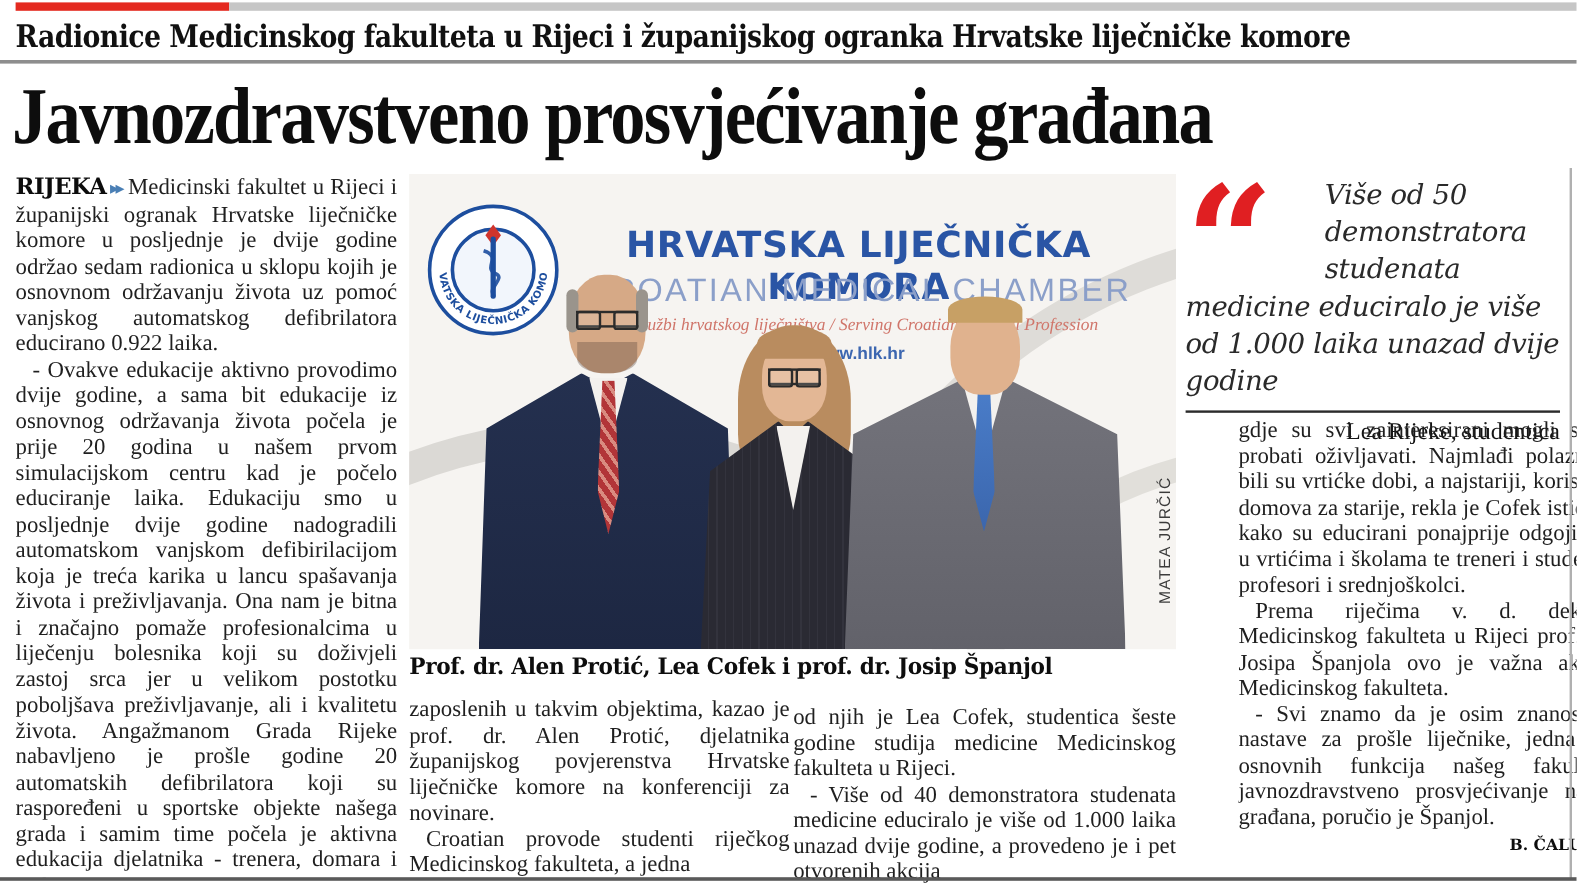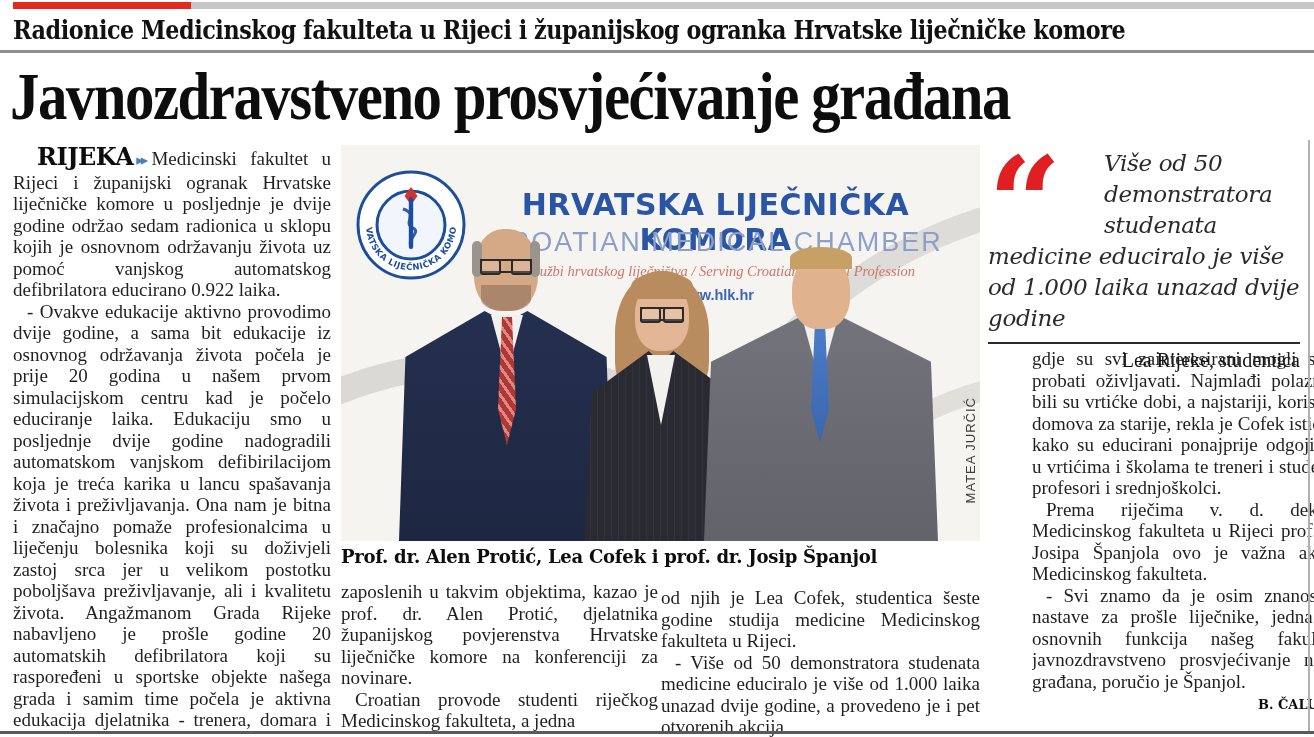--- a/index.html
+++ b/index.html
@@ -16,21 +16,21 @@
             font-family:"Liberation Serif", serif;font-weight:bold;font-size:60px;line-height:62px;
             letter-spacing:-1.5px;color:#0d0d0d;transform:scale(0.98,1.12);transform-origin:left top;white-space:nowrap;}
   
   .col{position:absolute;font-size:19px;line-height:21.5px;text-align:justify;overflow:hidden;}
   .col p{margin:0;}
   .col p.indent{text-indent:14px;}
   .col1{left:13px;top:146px;width:318px;height:585px;}
   .col2{left:341px;top:581px;width:317px;height:152px;}
   .col3{left:661px;top:587px;width:319px;height:152px;}
   .col4{left:988px;top:348px;width:312px;height:362px;margin-left:44px;}
-  .dateline{font-family:"DejaVu Serif", serif;font-weight:bold;font-size:24px;color:#0c0c0c;letter-spacing:-0.5px;margin-left:24px;}
+  .dateline{font-family:"DejaVu Serif", serif;font-weight:bold;font-size:19px;color:#0c0c0c;letter-spacing:-0.5px;}
   .dateline-arrows{color:#4a7fb5;font-family:"DejaVu Sans", sans-serif;font-size:15px;letter-spacing:-3px;margin:0 6px 0 3px;}
   
   .photo{position:absolute;left:341px;top:145px;width:639px;height:396px;background:#f6f4f1;overflow:hidden;}
   .arc{position:absolute;border-radius:50%;}
   .arc1{left:-270px;top:205px;width:780px;height:780px;border:26px solid #dbd9d5;}
   .arc2{left:300px;top:40px;width:920px;height:920px;border:24px solid #deDCd8;border-color:#dedcd8;}
   .arc3{left:395px;top:225px;width:620px;height:620px;border:20px solid #e1dfda;}
   .banner-title{position:absolute;left:110px;top:42px;width:529px;text-align:center;
     font-family:"DejaVu Sans", sans-serif;font-weight:bold;font-size:30px;letter-spacing:0.5px;color:#2a55a5;}
   .banner-sub{position:absolute;left:110px;top:82px;width:529px;text-align:center;
@@ -142,21 +142,21 @@
   </div>
 
   <div class="caption">Prof. dr. Alen Protić, Lea Cofek i prof. dr. Josip Španjol</div>
 
   <div class="col col2">
     <p>zaposlenih u takvim objektima, kazao je prof. dr. Alen Protić, djelatnika županijskog povjerenstva Hrvatske liječničke komore na konferenciji za novinare.</p>
     <p class="indent">Croatian provode studenti riječkog Medicinskog fakulteta, a jedna</p>
   </div>
   <div class="col col3">
     <p>od njih je Lea Cofek, studentica šeste godine studija medicine Medicinskog fakulteta u Rijeci.</p>
-    <p class="indent">- Više od 50 demonstratora studenata medicine educiralo je više od 1.000 laika unazad dvije godine, a provedeno je i pet otvorenih akcija</p>
+    <p class="indent">- Više od 40 demonstratora studenata medicine educiralo je više od 1.000 laika unazad dvije godine, a provedeno je i pet otvorenih akcija</p>
   </div>
 
   <div class="pullquote">
     <div class="pq-mark">“</div>
     <div class="pq-text">Više od 50 demonstratora studenata medicine educiralo je više od 1.000 laika unazad dvije godine</div>
     <div style="clear:both;"></div>
     <div class="pq-attrib-rule"></div>
     <div class="pq-attrib">Lea Rijeke, studentica</div>
   </div>
 

